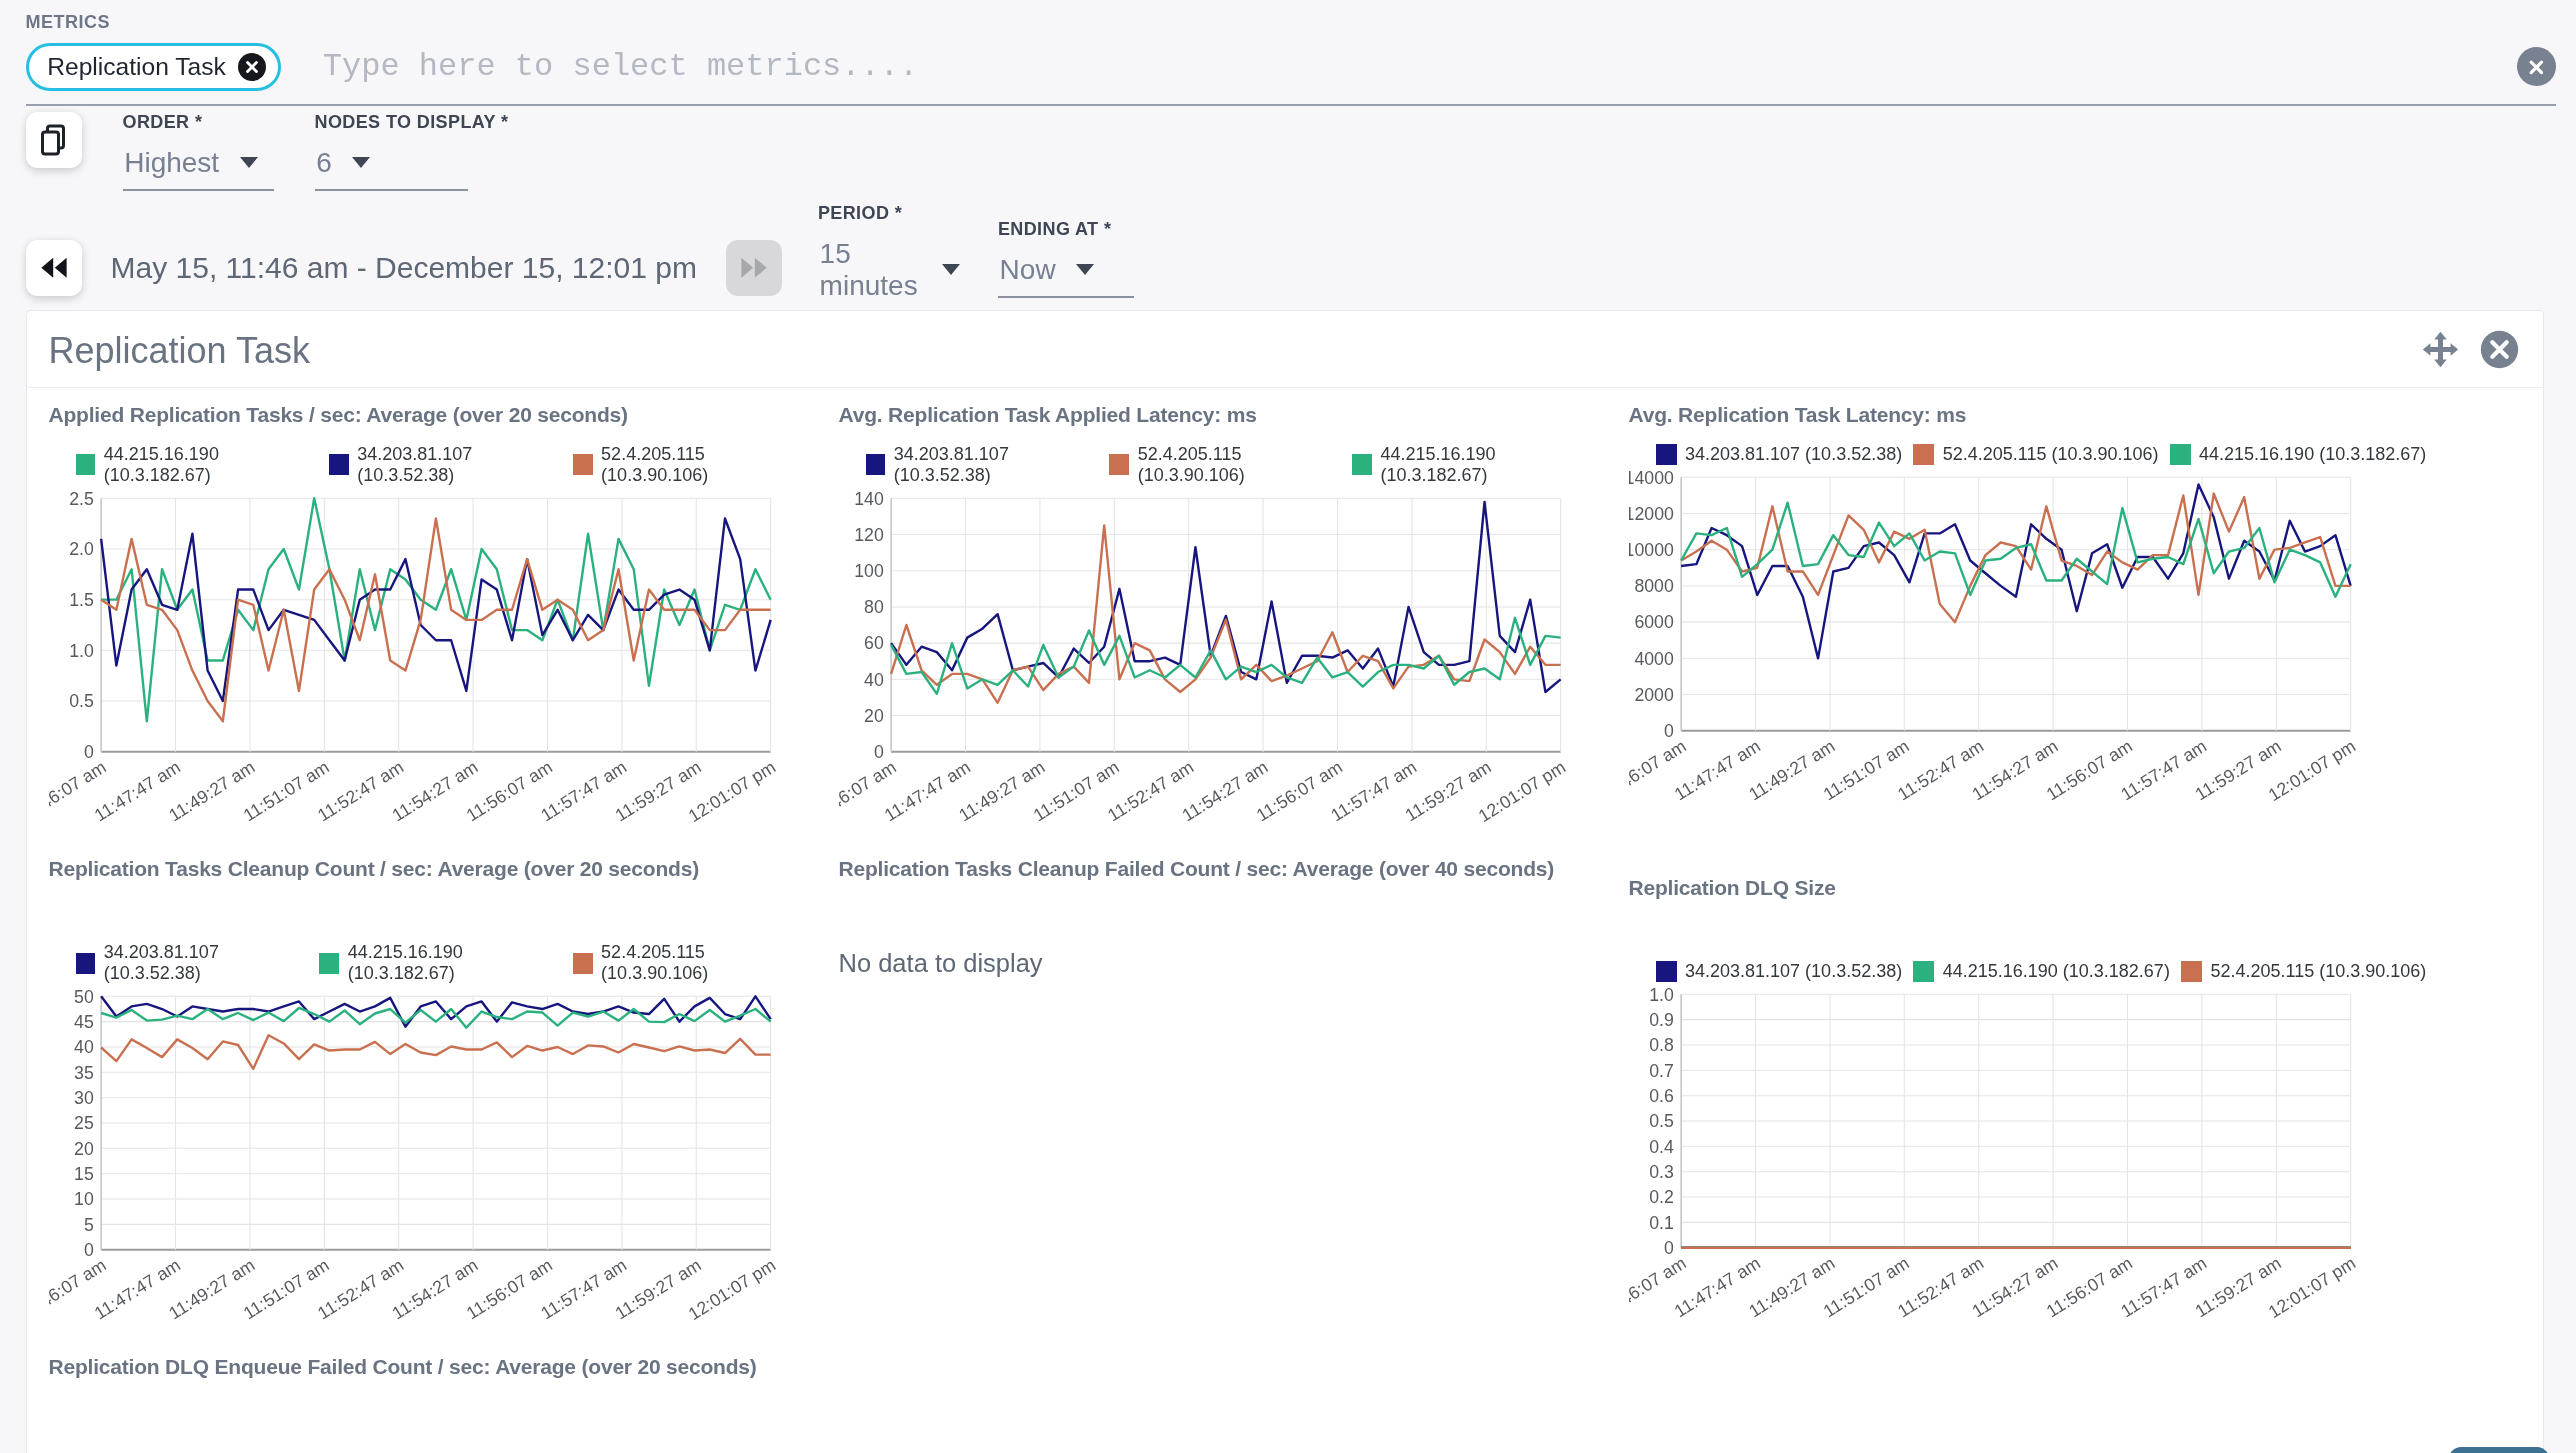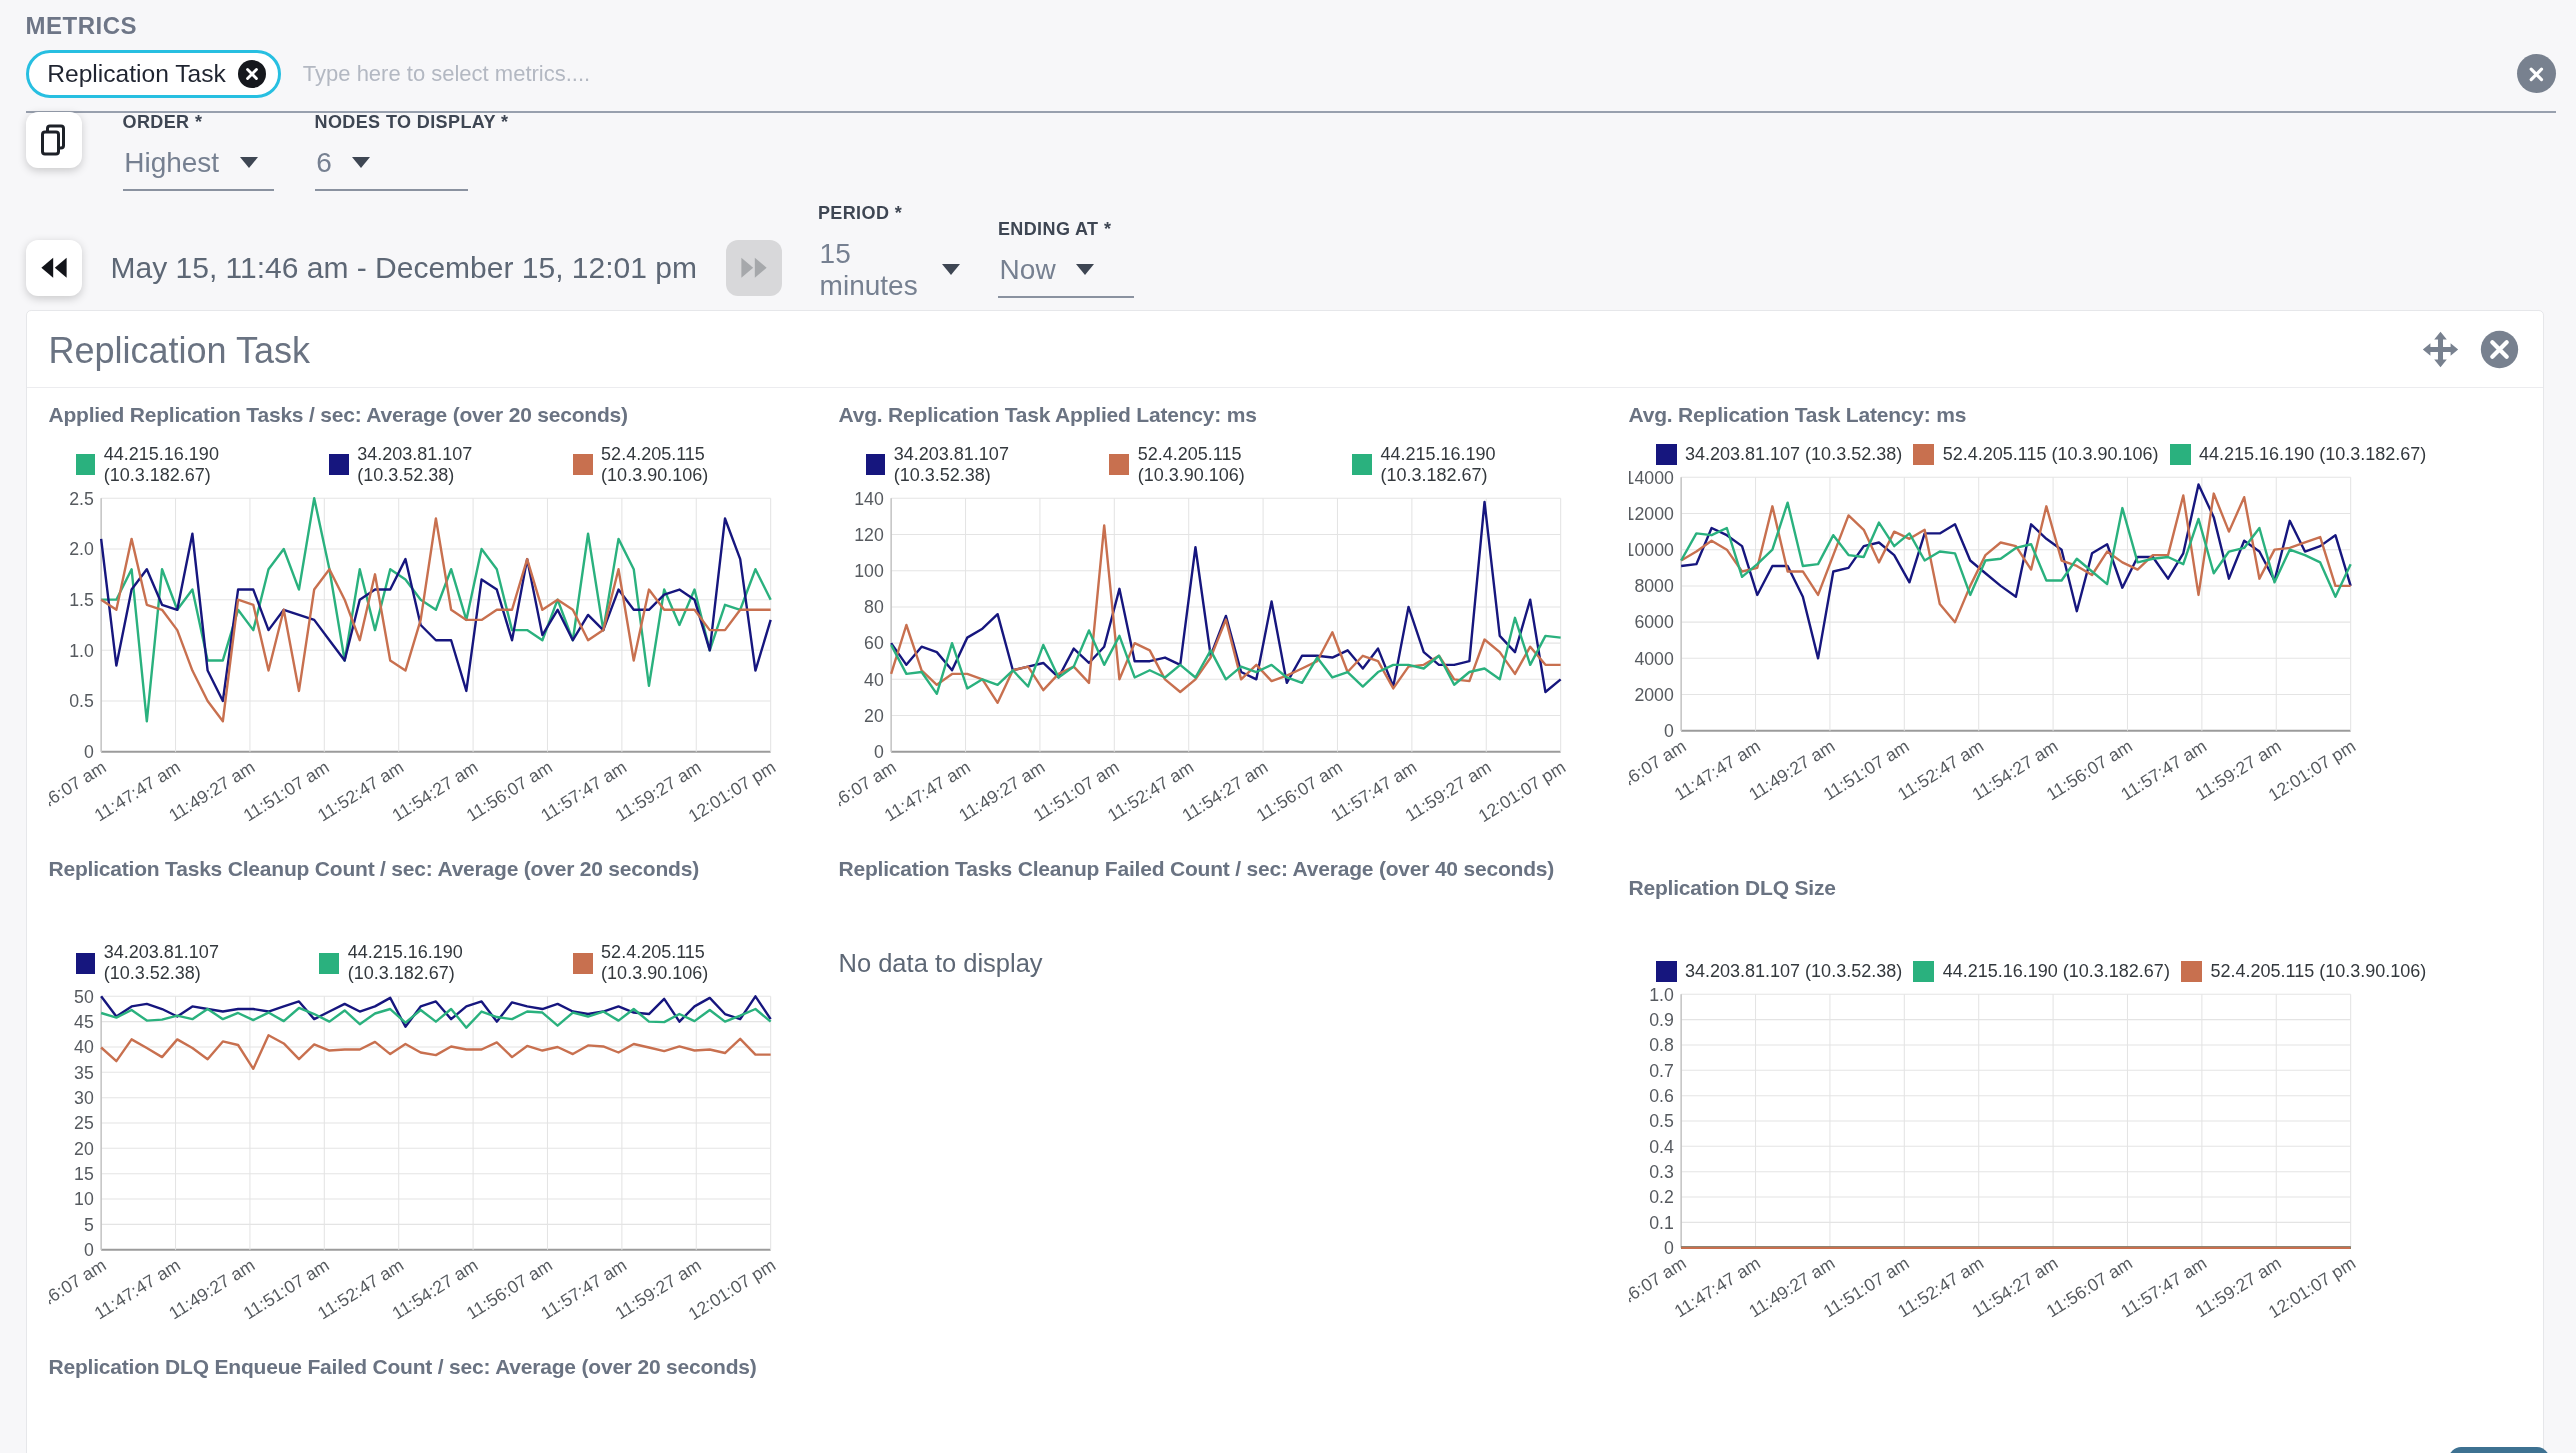--- a/index.html
+++ b/index.html
@@ -1,30 +1,30 @@
 <!DOCTYPE html>
 <html style="font-size:13.6px"><head>
 <meta charset="utf-8">
 <style>
   * { margin:0; padding:0; box-sizing:border-box; }
   html,body { width:2576px; height:1454px; overflow:hidden;
     font-family:"Liberation Sans", sans-serif; background:#f7f7f9; color:#343a44; }
 
   
   .top-area { position:absolute; left:25.5px; top:12px; width:2530px; }
-  .metrics-label { font-size:24px; font-weight:700; letter-spacing:0.5px; color:#6e7687; }
+  .metrics-label { font-size:18px; font-weight:700; letter-spacing:0.5px; color:#6e7687; }
   .metrics-row { margin-top:10.2px; display:flex; align-items:center; gap:22px;
     border-bottom:2.5px solid #98a0ae; padding-bottom:13.6px; }
   .chip { display:inline-flex; align-items:center; gap:12px; border:3.4px solid #27bfe1;
     border-radius:848px; padding:6.8px 12px 6.8px 18.7px; background:#fff; cursor:pointer; }
   .chip-text { font-size:24.6px; color:#1f2430; }
   .chip-x { width:28px; height:28px; border-radius:50%; background:#16181d; display:flex;
     align-items:center; justify-content:center; flex:0 0 auto; }
   .metrics-input { flex:1; border:none; outline:none; background:transparent;
-    font-size:22px; color:#3c434e; font-family:Liberation Sans, sans-serif; }
+    font-size:32px; color:#3c434e; font-family:Liberation Mono, monospace;margin-left:20px; }
   .metrics-input::placeholder { color:#b3b8c2; }
   .clear-circle { width:39px; height:39px; border-radius:50%; background:#78818f;
     display:flex; align-items:center; justify-content:center; cursor:pointer; flex:0 0 auto; }
 
   
   .controls { position:absolute; left:25.5px; top:112px; }
   .row { display:flex; align-items:flex-start; }
   .icon-btn { width:56px; height:56px; background:#fff; border-radius:12px;
     box-shadow:0 2.5px 8.5px rgba(0,0,0,.18); display:flex; align-items:center;
     justify-content:center; cursor:pointer; }

